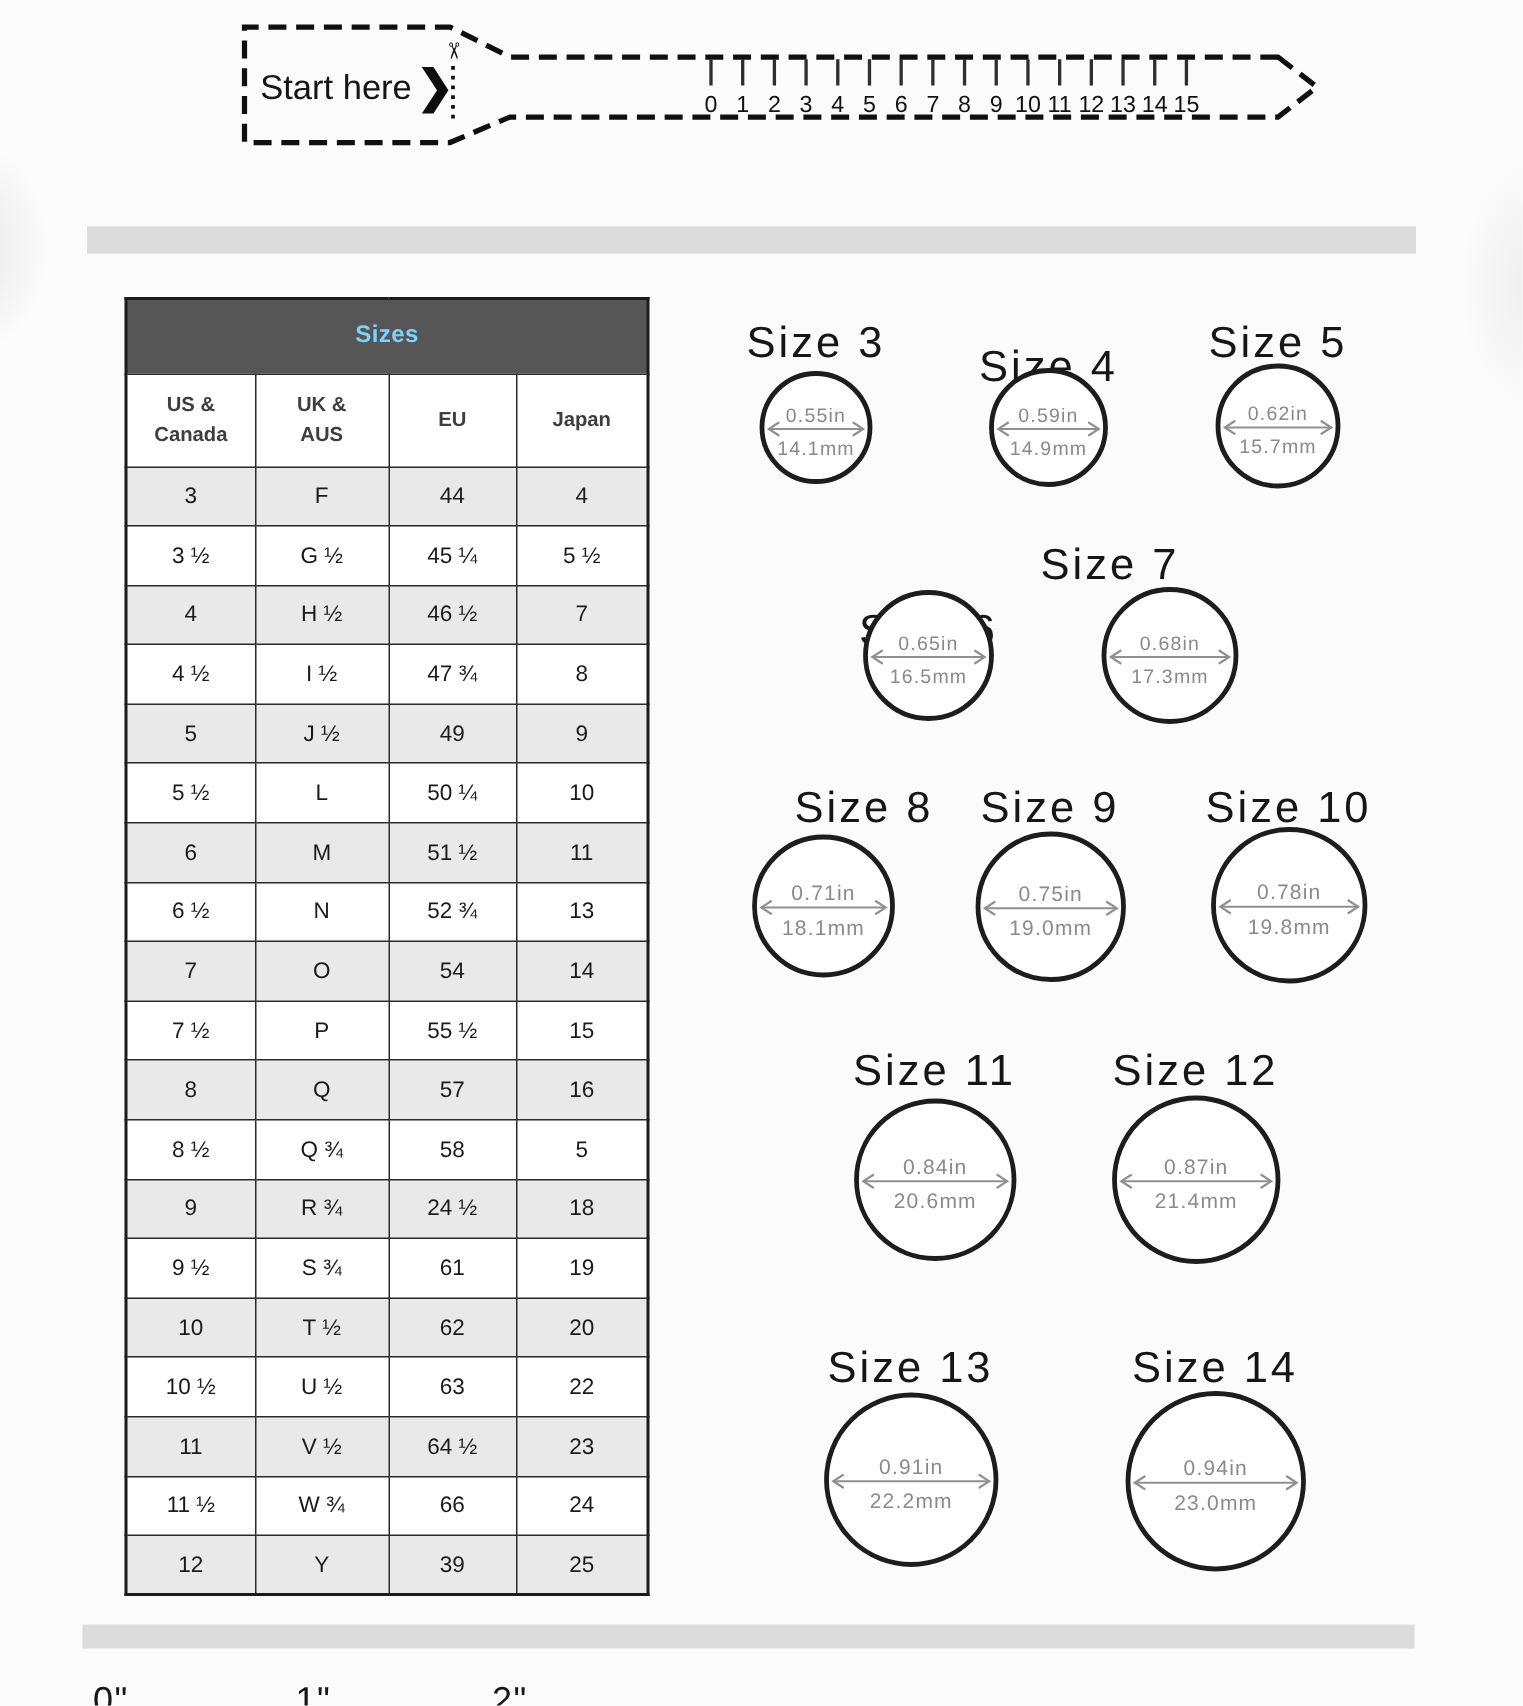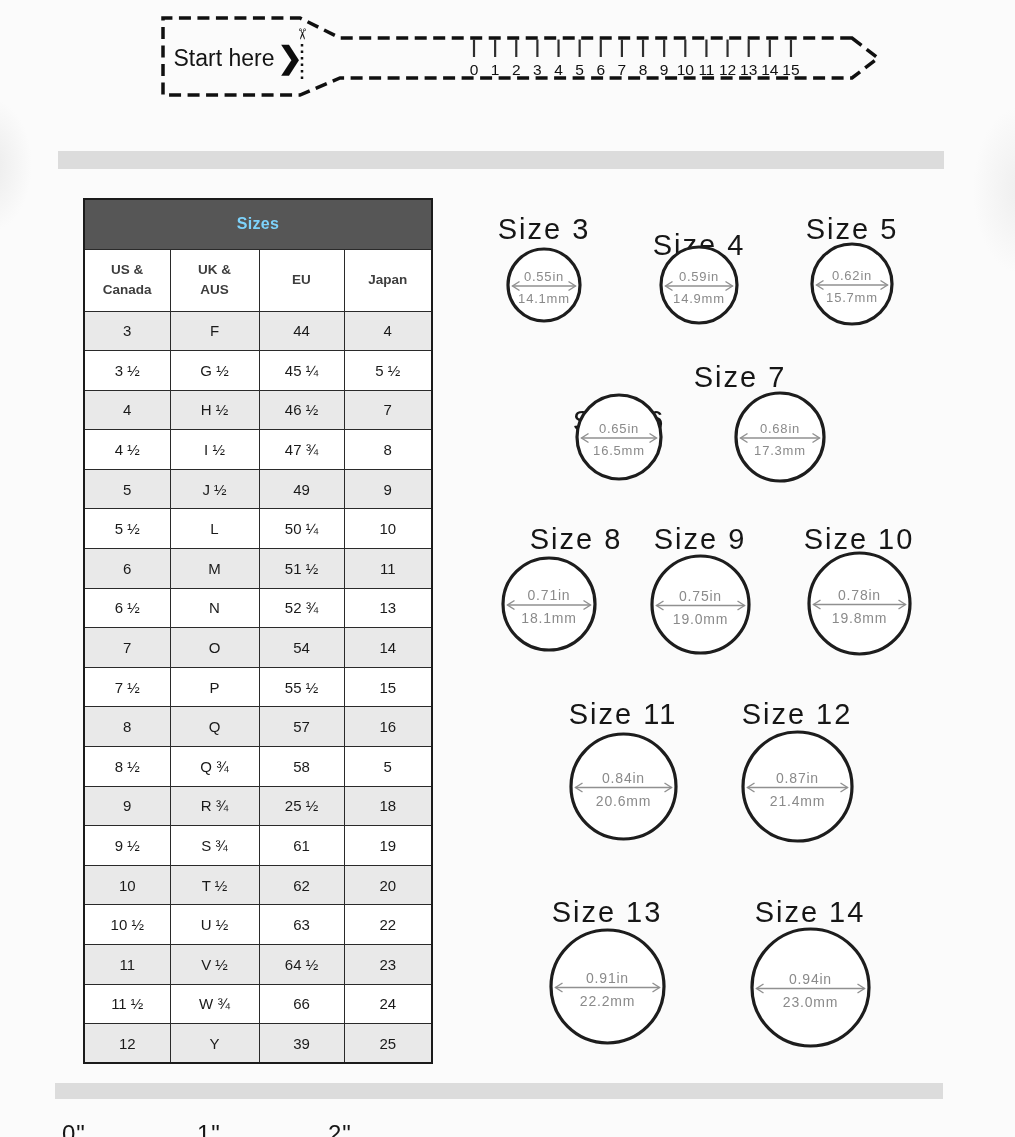--- a/index.html
+++ b/index.html
@@ -181,21 +181,21 @@
         </tr>
         <tr>
           <td>8 ½</td>
           <td>Q ¾</td>
           <td>58</td>
           <td>5</td>
         </tr>
         <tr class="alt">
           <td>9</td>
           <td>R ¾</td>
-          <td>25 ½</td>
+          <td>24 ½</td>
           <td>18</td>
         </tr>
         <tr>
           <td>9 ½</td>
           <td>S ¾</td>
           <td>61</td>
           <td>19</td>
         </tr>
         <tr class="alt">
           <td>10</td>

